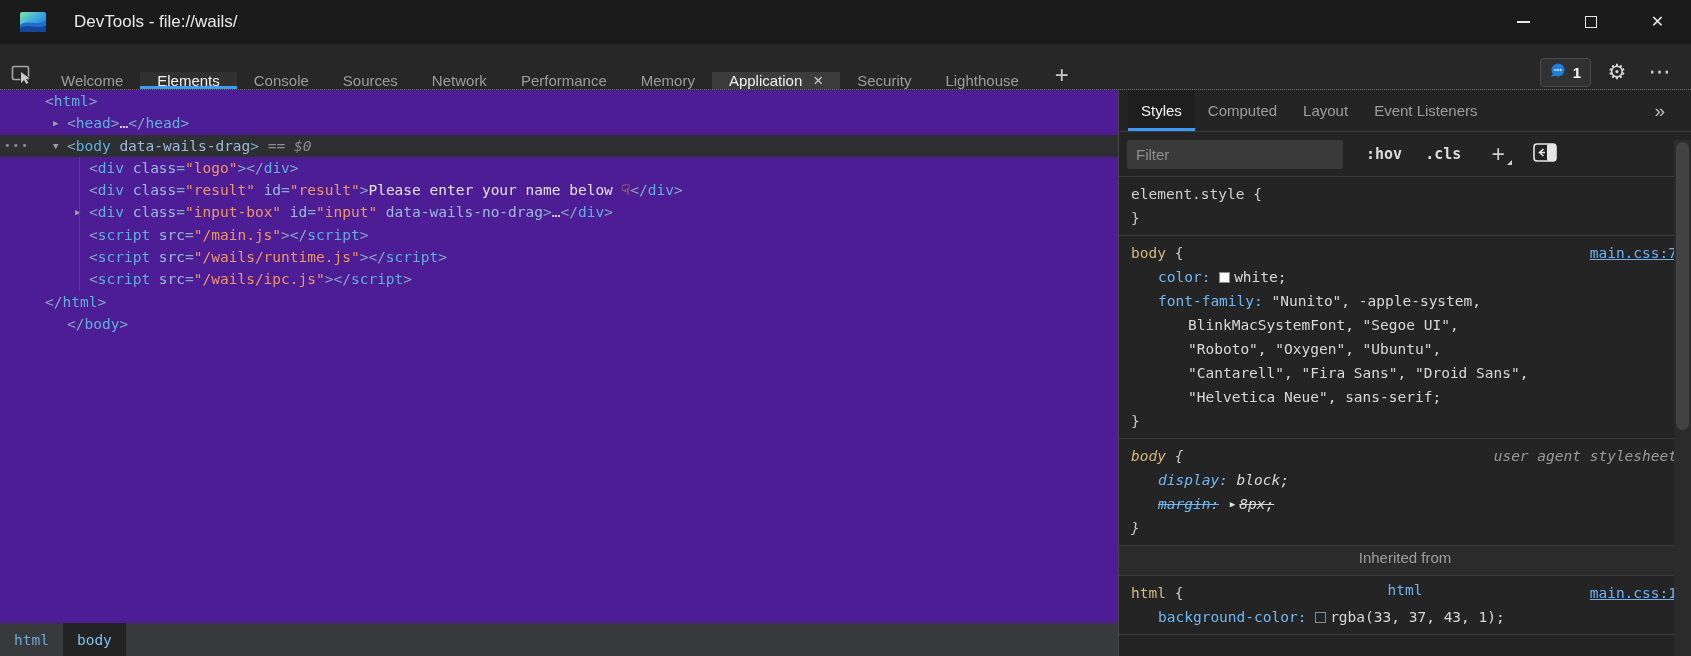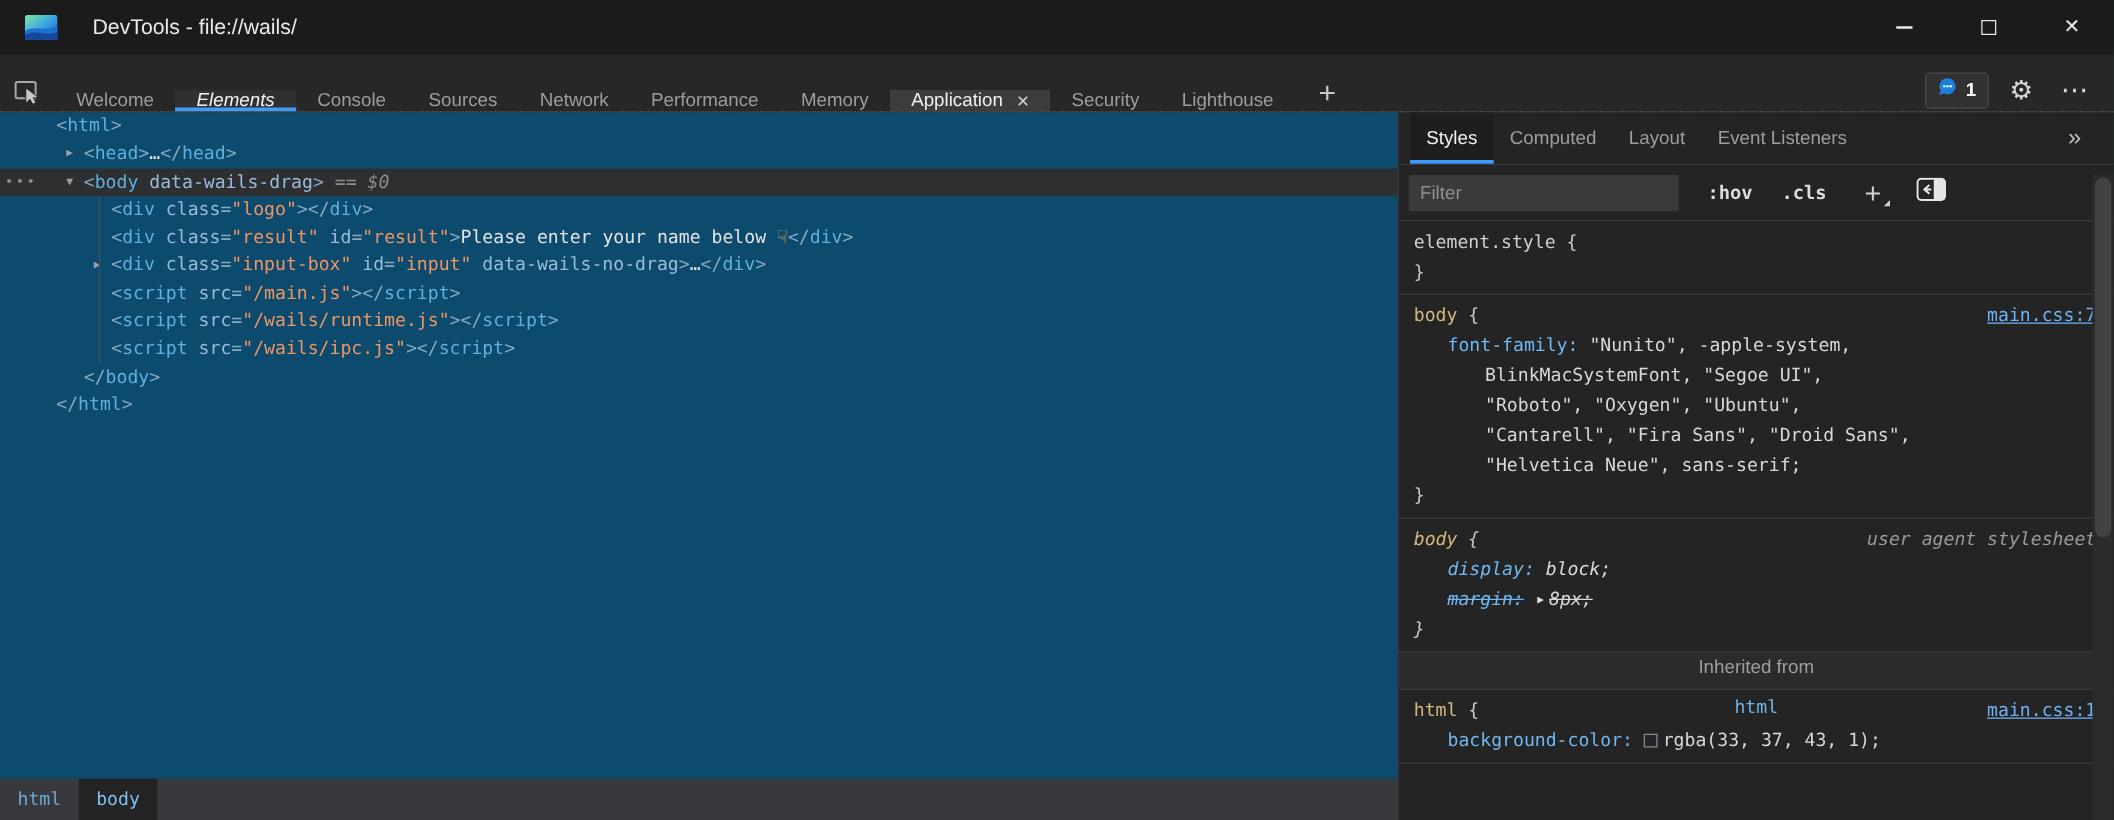--- a/index.html
+++ b/index.html
@@ -16,34 +16,34 @@
   .win-controls { margin-left:auto; display:flex; height:100%; }
   .win-btn { width:67px; height:100%; display:flex; align-items:center; justify-content:center; color:#e8e8e8; }
   .min-glyph { width:13px; height:2px; background:#e8e8e8; }
   .max-glyph { width:12px; height:12px; border:1.5px solid #e8e8e8; }
   .close-glyph { font-size:16px; line-height:1; }
   
   .toolbar { height:45px; background:#272727; display:flex; align-items:flex-end; }
   .inspect-btn { width:44px; display:flex; align-items:center; justify-content:center; }
   .tabs { display:flex; align-items:stretch; }
   .tab { display:flex; align-items:center; padding:0 17px; font-size:15px; color:#9d9d9d; position:relative; cursor:default; }
-  .tab.selected { background:#303030; color:#f2f2f2;font-style:italic; }
+  .tab.selected { background:#303030; color:#f2f2f2; }
   .tab.selected::after { content:""; position:absolute; left:0; right:0; bottom:0; height:3px; background:#3f9bfa; }
   .tab.highlighted { background:#3c3c3c; color:#efefef; }
   .tab-close { margin-left:11px; color:#cfcfcf; font-size:17px; line-height:1; }
   .plus-tab { display:flex; align-items:center; padding:0 19px; color:#c9c9c9; font-size:24px; font-weight:300; }
   .toolbar-right { margin-left:auto; display:flex; align-items:center; gap:9px; margin-right:14px; }
   .issues-pill { height:29px; min-width:50px; padding:0 9px; background:#313131; border:1px solid #4b4b4b; border-radius:4px; display:flex; align-items:center; gap:7px; }
   .issues-count { color:#ffffff; font-size:15px; font-weight:bold; }
   .icon-btn { width:34px; height:34px; display:flex; align-items:center; justify-content:center; color:#d6d6d6; }
   .gear { font-size:21px; }
   .dots { font-size:22px; letter-spacing:1px; }
   
   .content { height:567px; border-top:1px dotted #6e6e6e; display:flex; position:relative; }
-  .elements-pane { width:1118px; position:relative; background:#0c4a6e;
+  .elements-pane { width:1118px; position:relative; background:#4c1d95;
     font-family:"DejaVu Sans Mono","Liberation Mono",monospace; font-size:14.5px; }
   .dom-tree { position:absolute; top:0; left:0; right:0; bottom:33px; overflow:hidden; }
   .trow { height:22.3px; line-height:22.3px; white-space:pre; position:relative; }
   .trow.selected { background:#2d2f31; }
   .arrow-ico { display:inline-block; width:14px; margin-left:-14px; font-size:9px; color:#9aa0a6; vertical-align:2px; }
   .gutter-dots { position:absolute; left:4px; top:0; color:#8e8e8e; font-size:11px; letter-spacing:2px; }
   .tk-p{color:#85aac2} .tk-t{color:#5fb0dd} .tk-a{color:#9bbbdc} .tk-v{color:#ef9663}
   .tk-x{color:#e3e3e3} .tk-m{color:#8d8d8d; font-style:italic} .tk-em{color:#f0b13a}
   .indent-guide { position:absolute; left:79px; top:67px; height:134px; width:1px; background:#4c5157; }
   .breadcrumbs { position:absolute; left:0; right:0; bottom:0; height:33px; background:#37393c; display:flex; align-items:stretch; font-family:"DejaVu Sans Mono","Liberation Mono",monospace; font-size:14.5px; }
@@ -191,22 +191,22 @@
     <div class="dom-tree" id="dom-tree">
         <div class="trow" style="padding-left: 45px;"><span class="tk-p">&lt;</span><span class="tk-t">html</span><span class="tk-p">&gt;</span></div>
         <div class="trow" style="padding-left: 67px;"><span class="arrow-ico">▶</span><span class="tk-p">&lt;</span><span class="tk-t">head</span><span class="tk-p">&gt;</span><span class="tk-x">…</span><span class="tk-p">&lt;/</span><span class="tk-t">head</span><span class="tk-p">&gt;</span></div>
         <div class="trow selected" style="padding-left: 67px;"><span class="gutter-dots">•••</span><span class="arrow-ico">▼</span><span class="tk-p">&lt;</span><span class="tk-t">body</span><span class="tk-a"> data-wails-drag</span><span class="tk-p">&gt;</span><span class="tk-m"> == $0</span></div>
         <div class="trow" style="padding-left: 89px;"><span class="tk-p">&lt;</span><span class="tk-t">div</span><span class="tk-a"> class</span><span class="tk-p">=</span><span class="tk-v">"logo"</span><span class="tk-p">&gt;</span><span class="tk-p">&lt;/</span><span class="tk-t">div</span><span class="tk-p">&gt;</span></div>
         <div class="trow" style="padding-left: 89px;"><span class="tk-p">&lt;</span><span class="tk-t">div</span><span class="tk-a"> class</span><span class="tk-p">=</span><span class="tk-v">"result"</span><span class="tk-a"> id</span><span class="tk-p">=</span><span class="tk-v">"result"</span><span class="tk-p">&gt;</span><span class="tk-x">Please enter your name below </span><span class="tk-em">☟</span><span class="tk-p">&lt;/</span><span class="tk-t">div</span><span class="tk-p">&gt;</span></div>
         <div class="trow" style="padding-left: 89px;"><span class="arrow-ico">▶</span><span class="tk-p">&lt;</span><span class="tk-t">div</span><span class="tk-a"> class</span><span class="tk-p">=</span><span class="tk-v">"input-box"</span><span class="tk-a"> id</span><span class="tk-p">=</span><span class="tk-v">"input"</span><span class="tk-a"> data-wails-no-drag</span><span class="tk-p">&gt;</span><span class="tk-x">…</span><span class="tk-p">&lt;/</span><span class="tk-t">div</span><span class="tk-p">&gt;</span></div>
         <div class="trow" style="padding-left: 89px;"><span class="tk-p">&lt;</span><span class="tk-t">script</span><span class="tk-a"> src</span><span class="tk-p">=</span><span class="tk-v">"/main.js"</span><span class="tk-p">&gt;</span><span class="tk-p">&lt;/</span><span class="tk-t">script</span><span class="tk-p">&gt;</span></div>
         <div class="trow" style="padding-left: 89px;"><span class="tk-p">&lt;</span><span class="tk-t">script</span><span class="tk-a"> src</span><span class="tk-p">=</span><span class="tk-v">"/wails/runtime.js"</span><span class="tk-p">&gt;</span><span class="tk-p">&lt;/</span><span class="tk-t">script</span><span class="tk-p">&gt;</span></div>
         <div class="trow" style="padding-left: 89px;"><span class="tk-p">&lt;</span><span class="tk-t">script</span><span class="tk-a"> src</span><span class="tk-p">=</span><span class="tk-v">"/wails/ipc.js"</span><span class="tk-p">&gt;</span><span class="tk-p">&lt;/</span><span class="tk-t">script</span><span class="tk-p">&gt;</span></div>
+        <div class="trow" style="padding-left: 45px;"><span class="tk-p">&lt;/</span><span class="tk-t">html</span><span class="tk-p">&gt;</span></div>
         <div class="trow" style="padding-left: 67px;"><span class="tk-p">&lt;/</span><span class="tk-t">body</span><span class="tk-p">&gt;</span></div>
-        <div class="trow" style="padding-left: 45px;"><span class="tk-p">&lt;/</span><span class="tk-t">html</span><span class="tk-p">&gt;</span></div>
       </div>
     <div class="indent-guide"></div>
     <div class="breadcrumbs" id="crumbs">
         <div class="crumb">html</div>
         <div class="crumb selected">body</div>
       </div>
   </div>
 
   <div class="pane-divider"></div>
 
@@ -240,20 +240,21 @@
           <div class="rule-head">
             <span><span class="sel plain">element.style</span><span class="brace"> {</span></span>
           </div>
           <div class="brace">}</div>
         </div>
         <div class="sec">
           <div class="rule-head">
             <span><span class="sel">body</span><span class="brace"> {</span></span>
             <span class="css-link">main.css:7</span>
           </div>
+          <div class="prop"><span class="pn">color:</span> <span class="swatch" style="background: rgb(255, 255, 255);"></span><span class="pv">white;</span></div>
           <div class="prop"><span class="pn">font-family:</span> <span class="pv">"Nunito", -apple-system,</span></div>
           <div class="wrapline pv">BlinkMacSystemFont, "Segoe UI",</div>
           <div class="wrapline pv">"Roboto", "Oxygen", "Ubuntu",</div>
           <div class="wrapline pv">"Cantarell", "Fira Sans", "Droid Sans",</div>
           <div class="wrapline pv">"Helvetica Neue", sans-serif;</div>
           <div class="brace">}</div>
         </div>
         <div class="sec ua">
           <div class="rule-head">
             <span><span class="sel">body</span><span class="brace"> {</span></span>

